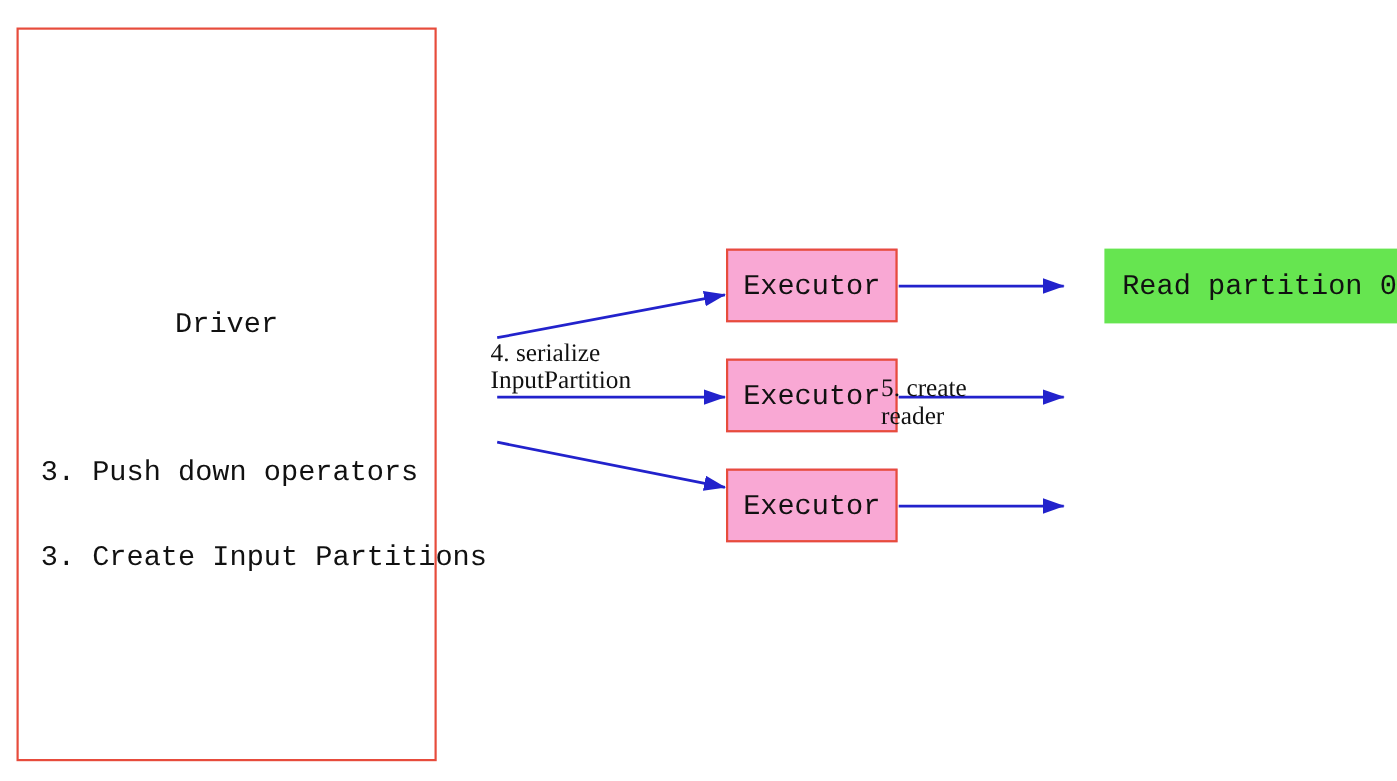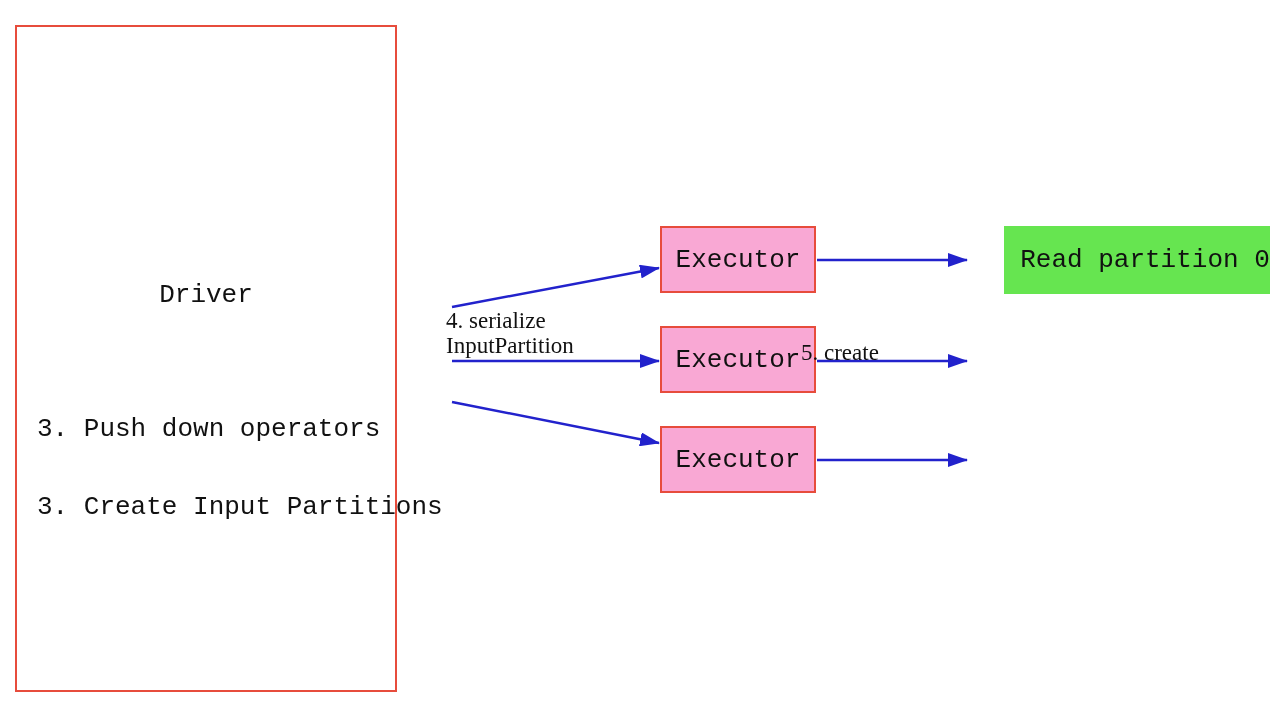--- a/index.html
+++ b/index.html
@@ -109,15 +109,16 @@
   <div class="abs node partition-box top-1">
     <span>Read partition 0</span>
   </div>
 
   <div class="abs edge-label label-serialize">
     <span>4. serialize</span>
     <span>InputPartition</span>
   </div>
   <div class="abs edge-label label-reader">
     <span>5. create</span>
+    <span>reader</span>
   </div>
 
 </div>
 
 </body></html>

